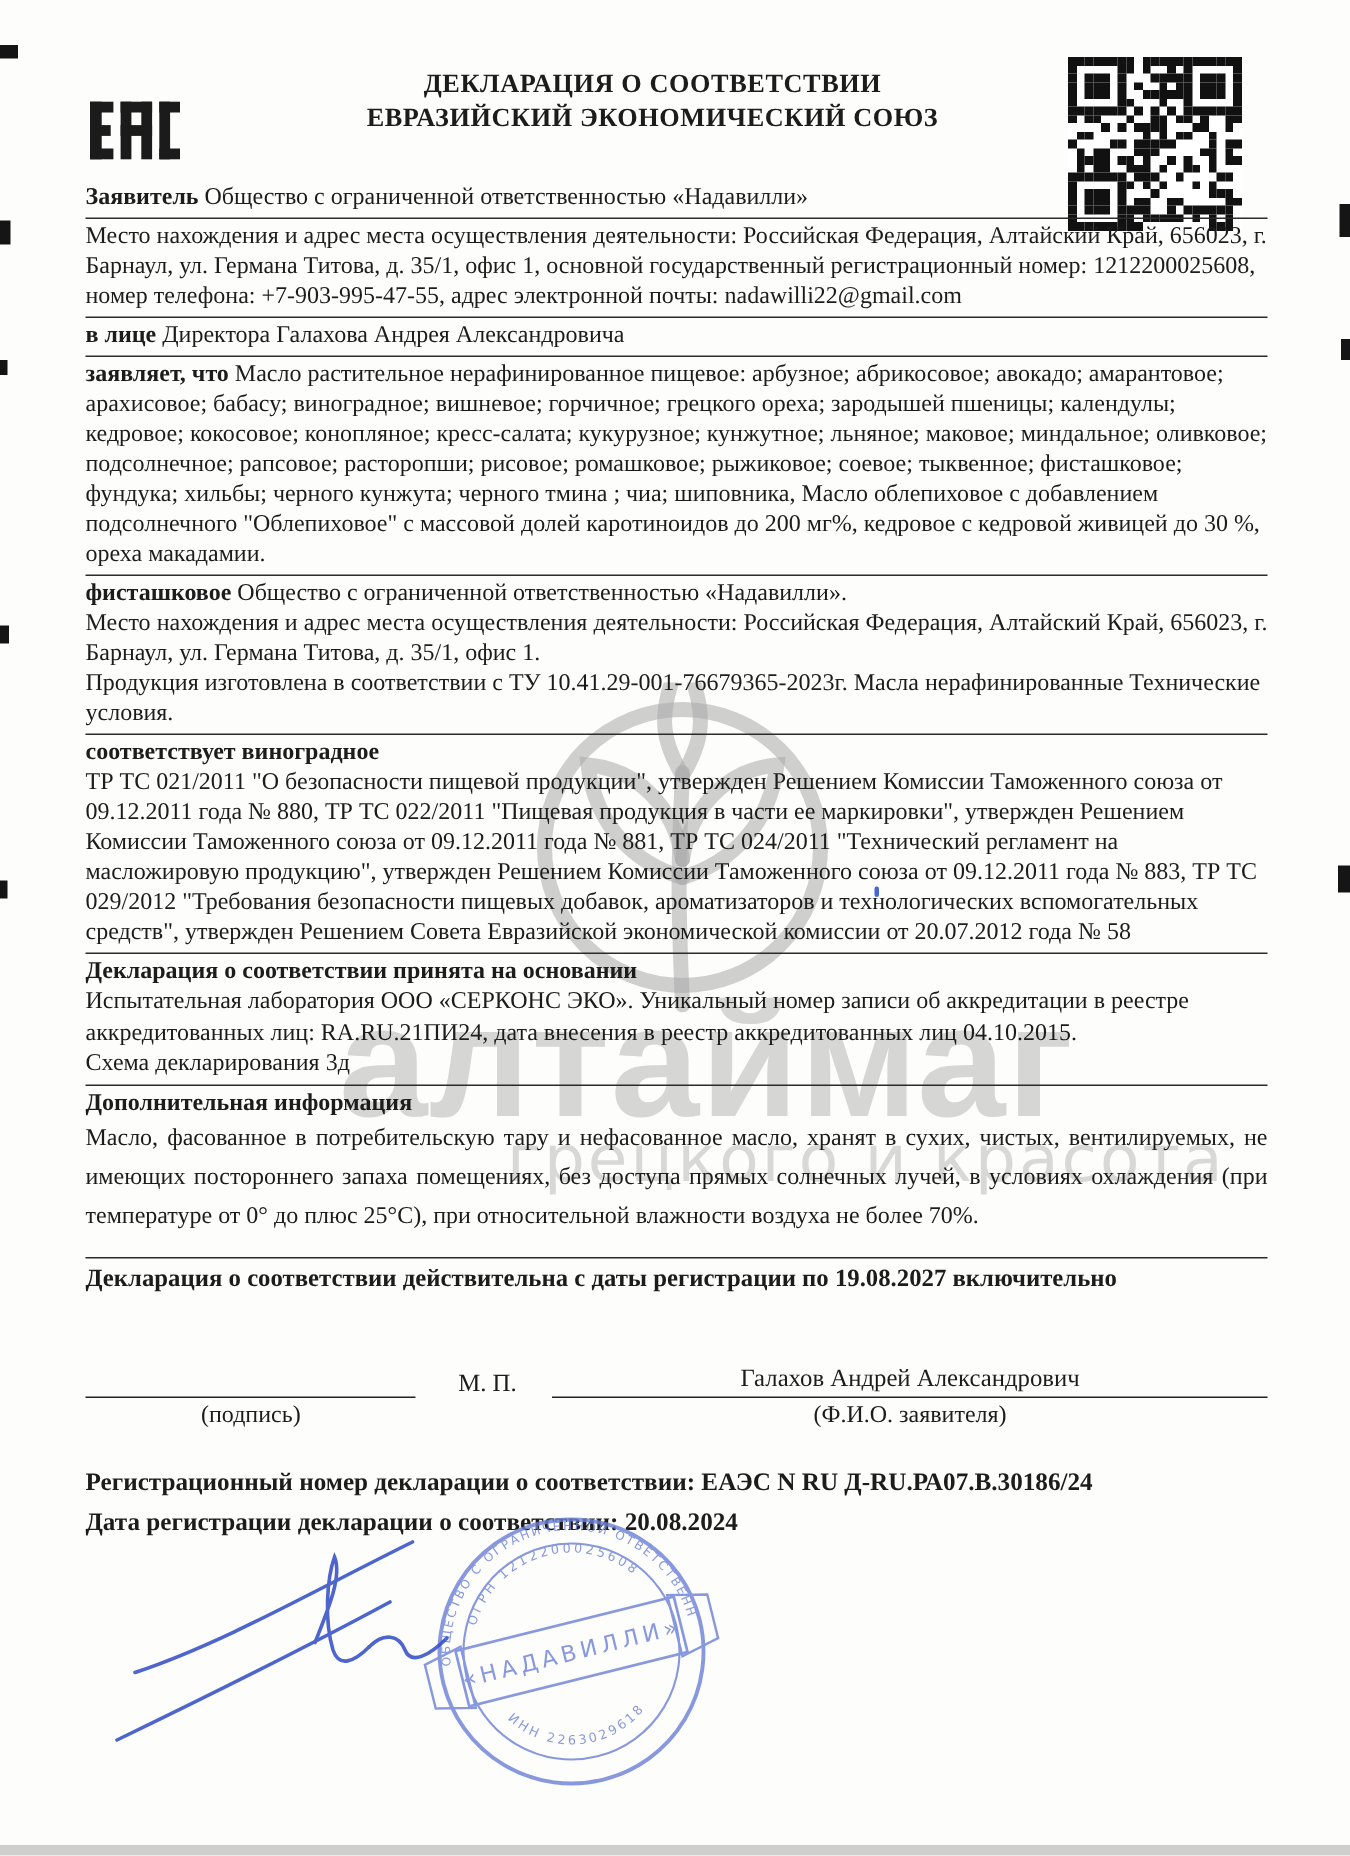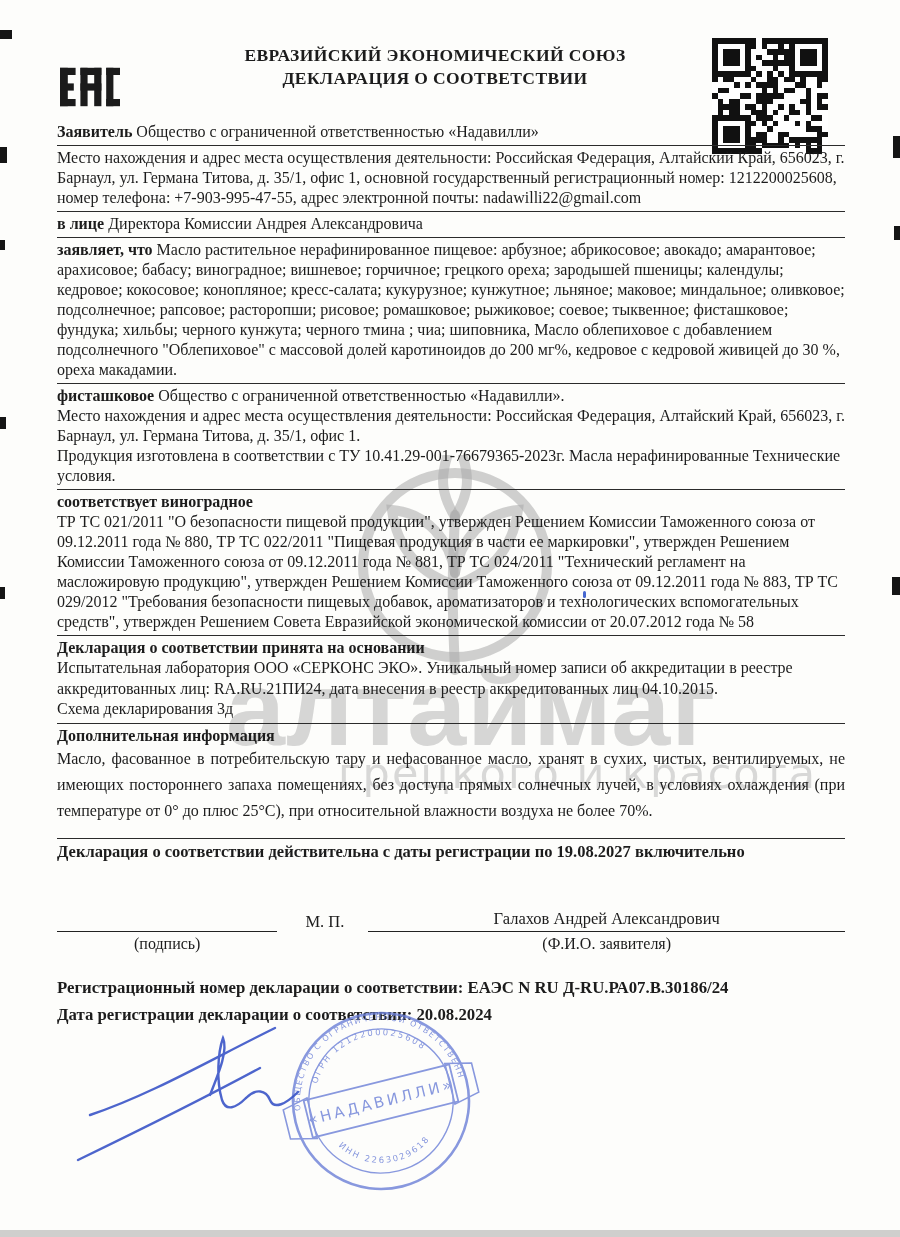--- a/index.html
+++ b/index.html
@@ -75,22 +75,22 @@
       <rect x="34" y="0" width="12" height="64"></rect>
         <rect x="57" y="0" width="12" height="64"></rect>
       <rect x="34" y="0" width="35" height="12"></rect>
         <rect x="34" y="26" width="35" height="12"></rect>
       <rect x="77" y="0" width="12" height="64"></rect>
         <rect x="77" y="0" width="23" height="12"></rect>
       <rect x="77" y="52" width="23" height="12"></rect>
     </g>
   </svg>
   <div class="doc-title">
+    <div>ДЕКЛАРАЦИЯ О СООТВЕТСТВИИ</div>
     <div>ЕВРАЗИЙСКИЙ ЭКОНОМИЧЕСКИЙ СОЮЗ</div>
-    <div>ДЕКЛАРАЦИЯ О СООТВЕТСТВИИ</div>
   </div>
   <div class="qr" id="qr">
       <div class="on"></div>
       <div class="on"></div>
       <div class="on"></div>
       <div class="on"></div>
       <div class="on"></div>
       <div class="on"></div>
       <div class="on"></div>
       <div class="on"></div>
@@ -527,21 +527,21 @@
       <div class="on"></div>
       <div class="on"></div>
       <div></div>
     </div>
 
   <div class="flow">
     <p><b class="lbl">Заявитель</b> <span>Общество с ограниченной ответственностью «Надавилли»</span></p>
     <hr class="rule">
     <p class="tight">Место нахождения и адрес места осуществления деятельности: Российская Федерация, Алтайский Край, 656023, г. Барнаул, ул. Германа Титова, д. 35/1, офис 1, основной государственный регистрационный номер: 1212200025608, номер телефона: +7-903-995-47-55, адрес электронной почты: nadawilli22@gmail.com</p>
     <hr class="rule">
-    <p><b class="lbl">в лице</b> <span>Директора Комиссии Андрея Александровича</span></p>
+    <p><b class="lbl">в лице</b> <span>Директора Галахова Андрея Александровича</span></p>
     <hr class="rule">
     <p class="tight"><b class="lbl">заявляет, что</b> <span>Масло растительное нерафинированное пищевое: арбузное; абрикосовое; авокадо; амарантовое; арахисовое; бабасу; виноградное; вишневое;  горчичное; грецкого ореха; зародышей пшеницы; календулы; кедровое; кокосовое; конопляное; кресс-салата; кукурузное; кунжутное; льняное; маковое; миндальное; оливковое; подсолнечное; рапсовое; расторопши; рисовое; ромашковое; рыжиковое; соевое; тыквенное; фисташковое; фундука; хильбы; черного кунжута; черного тмина ; чиа; шиповника, Масло облепиховое с добавлением подсолнечного "Облепиховое" с массовой долей каротиноидов до 200 мг%,  кедровое с кедровой живицей до 30 %,  ореха макадамии.</span></p>
     <hr class="rule">
     <p><b class="lbl">фисташковое</b> <span>Общество с ограниченной ответственностью «Надавилли».</span></p>
     <p class="just">Место нахождения и адрес места осуществления деятельности: Российская Федерация, Алтайский Край, 656023, г. Барнаул, ул. Германа Титова, д. 35/1, офис 1.</p>
     <p>Продукция изготовлена в соответствии с ТУ 10.41.29-001-76679365-2023г. Масла нерафинированные Технические условия.</p>
     <hr class="rule">
     <p class="bold-line">соответствует виноградное</p>
     <p>ТР ТС 021/2011 "О безопасности пищевой продукции", утвержден Решением Комиссии Таможенного союза от 09.12.2011 года № 880, ТР ТС 022/2011 "Пищевая продукция в части ее маркировки", утвержден Решением Комиссии Таможенного союза от 09.12.2011 года № 881, ТР ТС 024/2011 "Технический регламент на масложировую продукцию", утвержден Решением Комиссии Таможенного союза от 09.12.2011 года № 883, ТР ТС 029/2012 "Требования безопасности пищевых добавок,  ароматизаторов и технологических вспомогательных средств", утвержден Решением Совета Евразийской экономической комиссии от 20.07.2012 года № 58</p>
     <hr class="rule">

